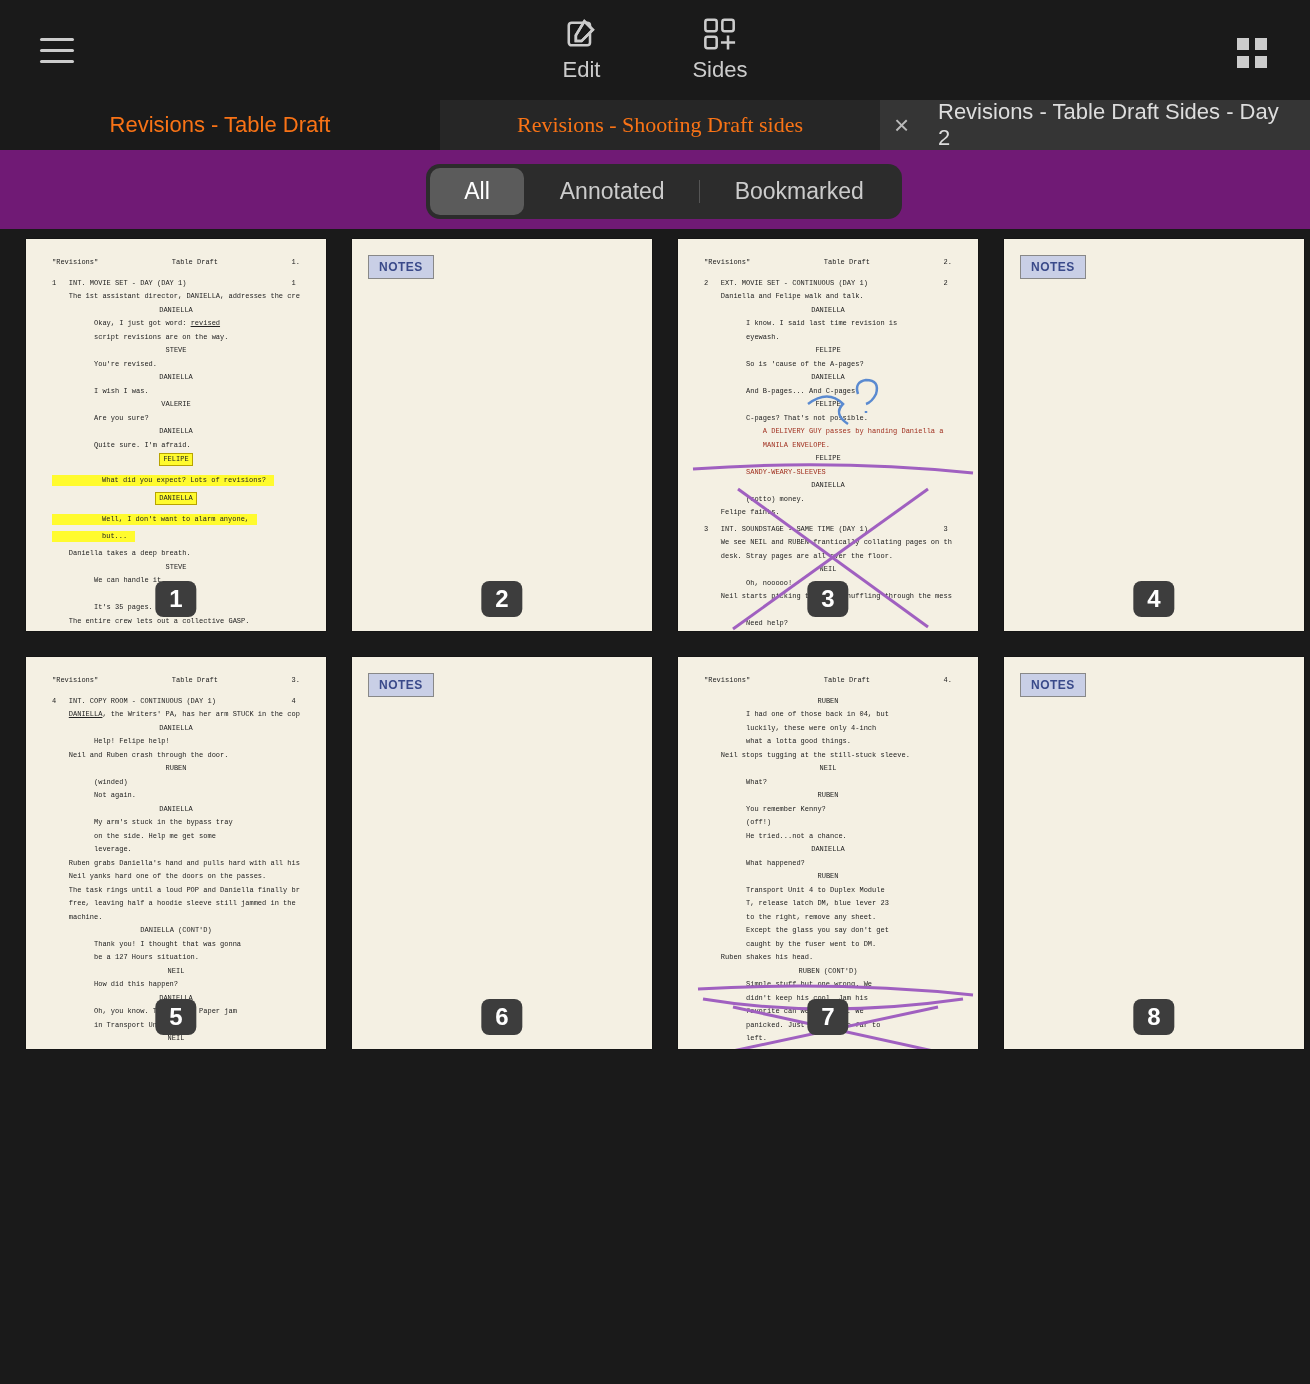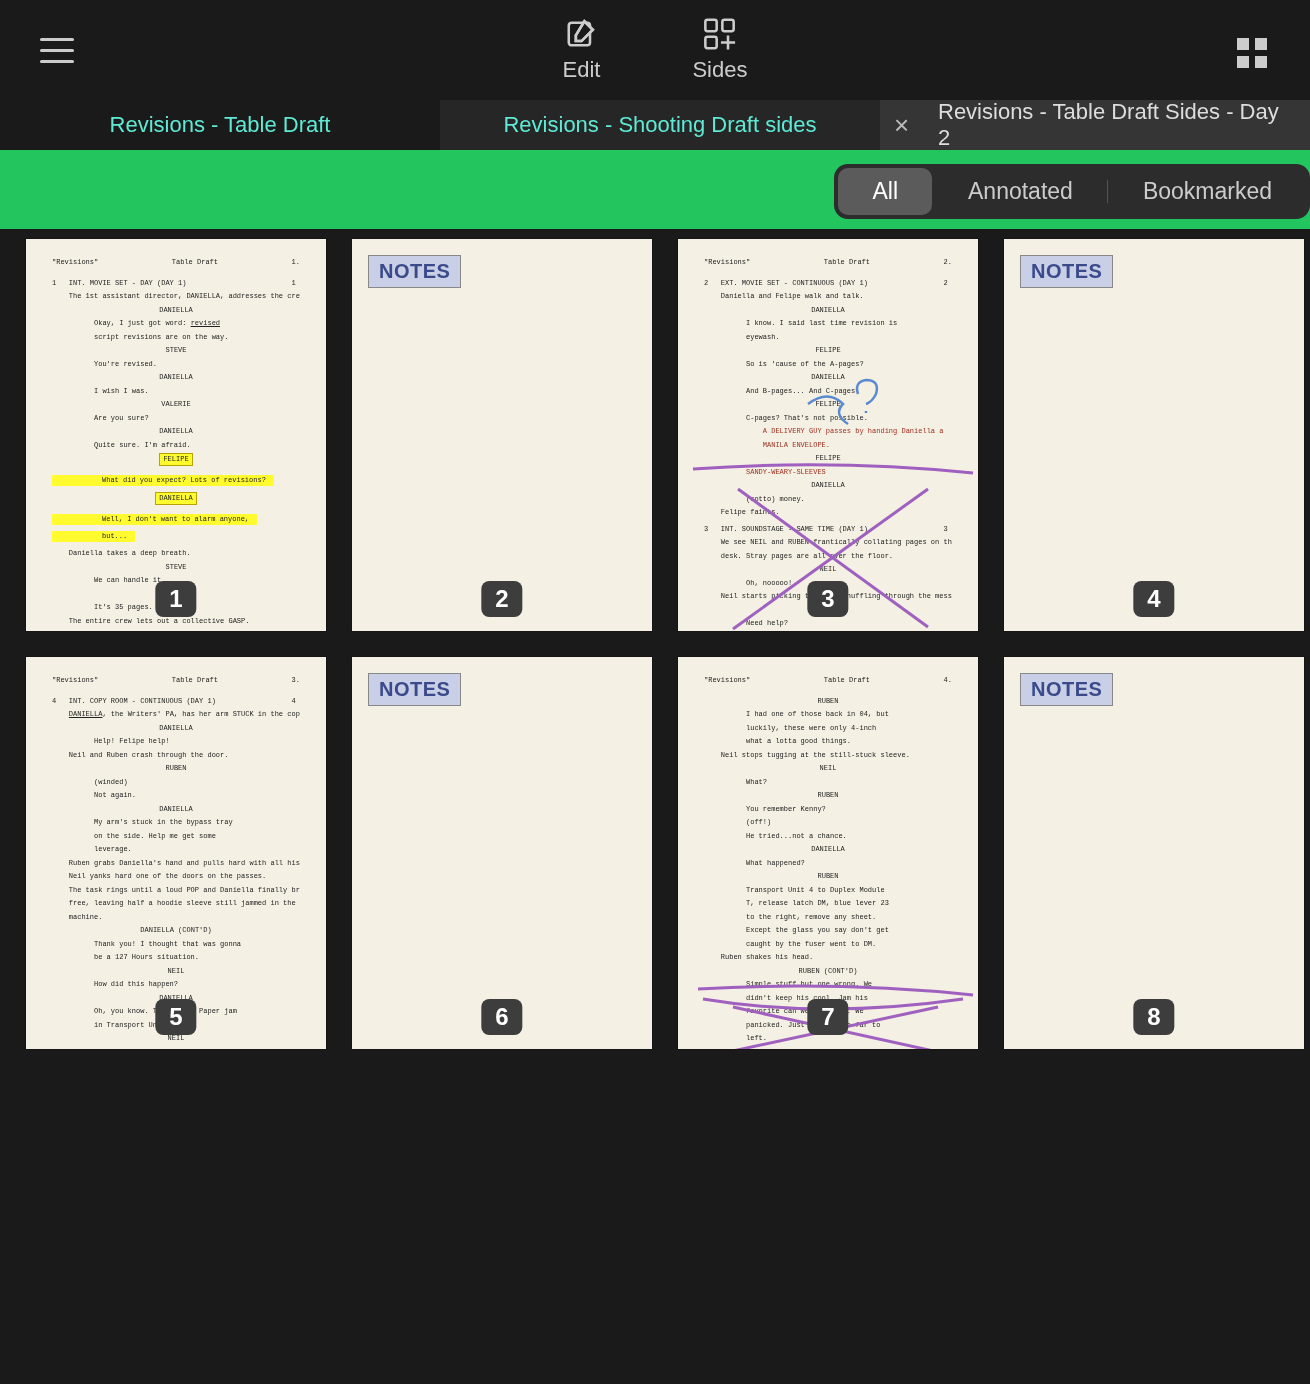--- a/index.html
+++ b/index.html
@@ -36,33 +36,33 @@
     position:absolute; right:40px; top:35px;
     width:36px; height:36px; cursor:pointer;
   }
   
   .tabs {
     display:flex; height:50px; background:#1a1a1a;
   }
   .tab {
     flex: 0 0 auto;
     display:flex; align-items:center; justify-content:center;
-    font-size:22px; color:#5eead4;
+    font-size:22px; color:#f97316;
     position:relative; cursor:pointer;
     padding: 0 30px;
   }
   .tab.t1 { width: 440px; }
-  .tab.t2 { width: 440px; background:#262626;}
+  .tab.t2 { width: 440px; background:#262626;font-family:Liberation Serif, serif;}
   .tab.t3 { width: 430px; background:#353535; color:#ddd;}
   .tab .close { position:absolute; left:14px; font-size:26px; color:#bbb; cursor:pointer;}
   .tab.t3 .label { margin-left: 28px;}
   
   .filter-bar {
-    display:flex; justify-content:flex-end; padding:14px 0 10px 18px;
-    background:#22c55e;
+    display:flex; justify-content:center; padding:14px 0 10px 18px;
+    background:#701a75;
   }
   .seg {
     display:flex; background:#2c2c2c; border-radius:14px; padding:4px;
     gap:2px;
   }
   .seg-btn {
     padding:10px 34px; font-size:23px; color:#ccc; border-radius:10px; cursor:pointer;
     position:relative;
   }
   .seg-btn.active { background:#5b5b5b; color:#fff; }
@@ -88,21 +88,21 @@
     box-shadow: 0 0 1px #000;
   }
   .page-card.notes {
     display:flex; align-items:flex-start; justify-content:flex-start;
   }
   .notes-badge {
     margin:16px 0 0 16px;
     background:#c9cfe6;
     color:#3a4a8a;
     font-weight:700;
-    font-size:20px;
+    font-size:12px;
     padding:4px 10px;
     border:1px solid #888;
     letter-spacing:0.5px;
   }
   .page-num {
     position:absolute; bottom:14px; left:50%; transform:translateX(-50%);
     background:#3d3d3d; color:#fff;
     font-size:24px; font-weight:600;
     padding:4px 14px;
     border-radius:8px;

